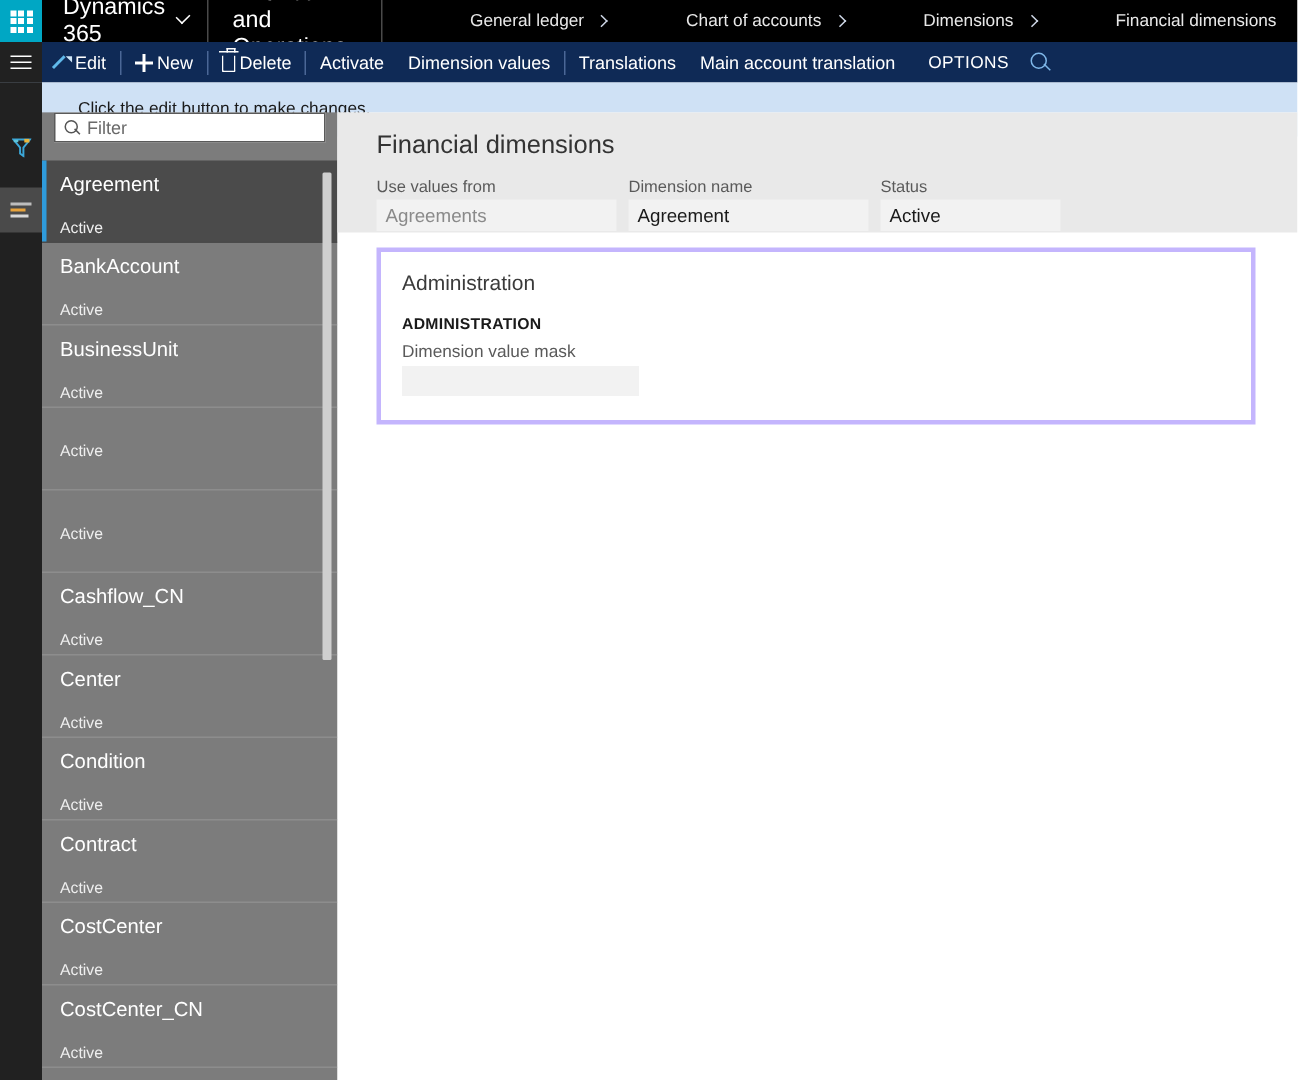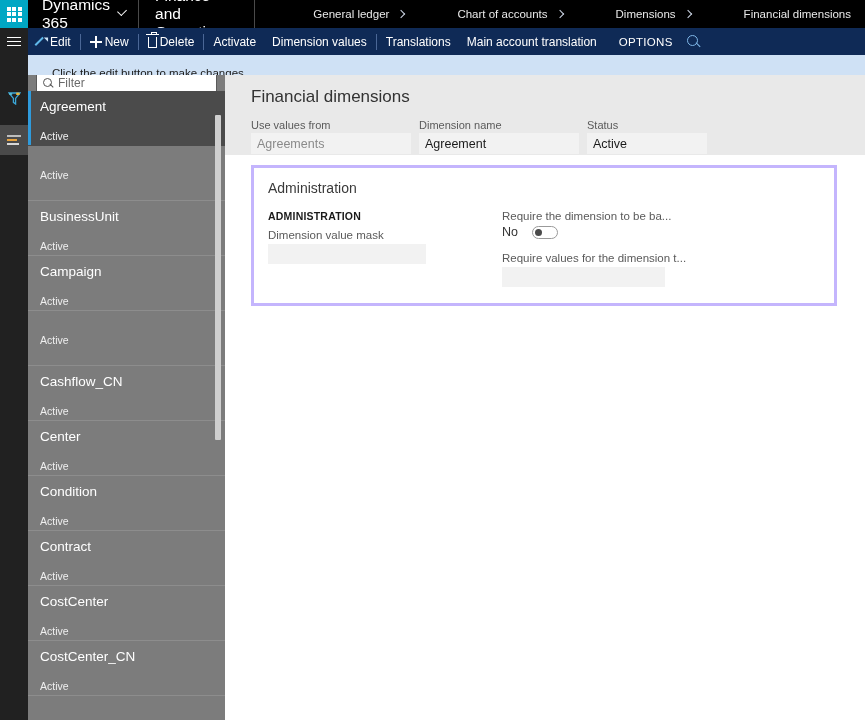--- a/index.html
+++ b/index.html
@@ -136,22 +136,22 @@
     background: #cfe1f5; color: #1a1a1a; font-size: 11.5px;
     display: flex; align-items: center; padding-left: 24px;
   }
 
   
   .listpanel {
     position: absolute; top: 75px; left: 28px; width: 197px; height: 645px;
     background: #7c7c7c; overflow: hidden;
   }
   .filterwrap {
-    height: 16px; background: #7c7c7c;
-    display:flex; align-items:center; padding: 0 8px;
+    height: 32px; background: #7c7c7c;
+    display:flex; padding: 0 8px;
   }
   .filterbox {
     flex:1; height: 20px; background:#ffffff; border:1px solid #5a5a5a;
     display:flex; align-items:center; gap:5px; padding: 0 6px;
   }
   .mag-sm { position:relative; width:10px; height:10px; flex:0 0 10px; }
   .mag-sm:before {
     content:""; position:absolute; left:0; top:0; width:7px; height:7px;
     border:1.2px solid #555; border-radius:50%;
   }
@@ -330,28 +330,28 @@
       <span class="mag-sm"></span>
       <span class="filter-ph">Filter</span>
     </div>
   </div>
   <div class="listscroll" id="list-root">
       <div class="listitem sel">
         <div class="nm">Agreement</div>
         <div class="st">Active</div>
       </div>
       <div class="listitem">
+        <div class="nm">BankAccount</div>
         <div class="st">Active</div>
       </div>
       <div class="listitem">
         <div class="nm">BusinessUnit</div>
         <div class="st">Active</div>
       </div>
       <div class="listitem">
-        <div class="nm">Campaign</div>
         <div class="st">Active</div>
       </div>
       <div class="listitem">
         <div class="st">Active</div>
       </div>
       <div class="listitem">
         <div class="nm">Cashflow_CN</div>
         <div class="st">Active</div>
       </div>
       <div class="listitem">
@@ -402,27 +402,16 @@
   <div class="card">
     <div class="card-title">Administration</div>
     <div class="card-cols">
 
       <div class="col-left">
         <div class="sec-head">ADMINISTRATION</div>
         <div class="flbl">Dimension value mask</div>
         <div class="fbox w158"></div>
       </div>
 
-      <div class="col-right">
-        <div class="flbl">Require the dimension to be ba...</div>
-        <div class="toggle-row">
-          <span class="toggle-val">No</span>
-          <span class="switch">
-            <span class="knob"></span>
-          </span>
-        </div>
-        <div class="flbl">Require values for the dimension t...</div>
-        <div class="fbox w163"></div>
-      </div>
 
     </div>
   </div>
 </div>
 
 </body></html>

